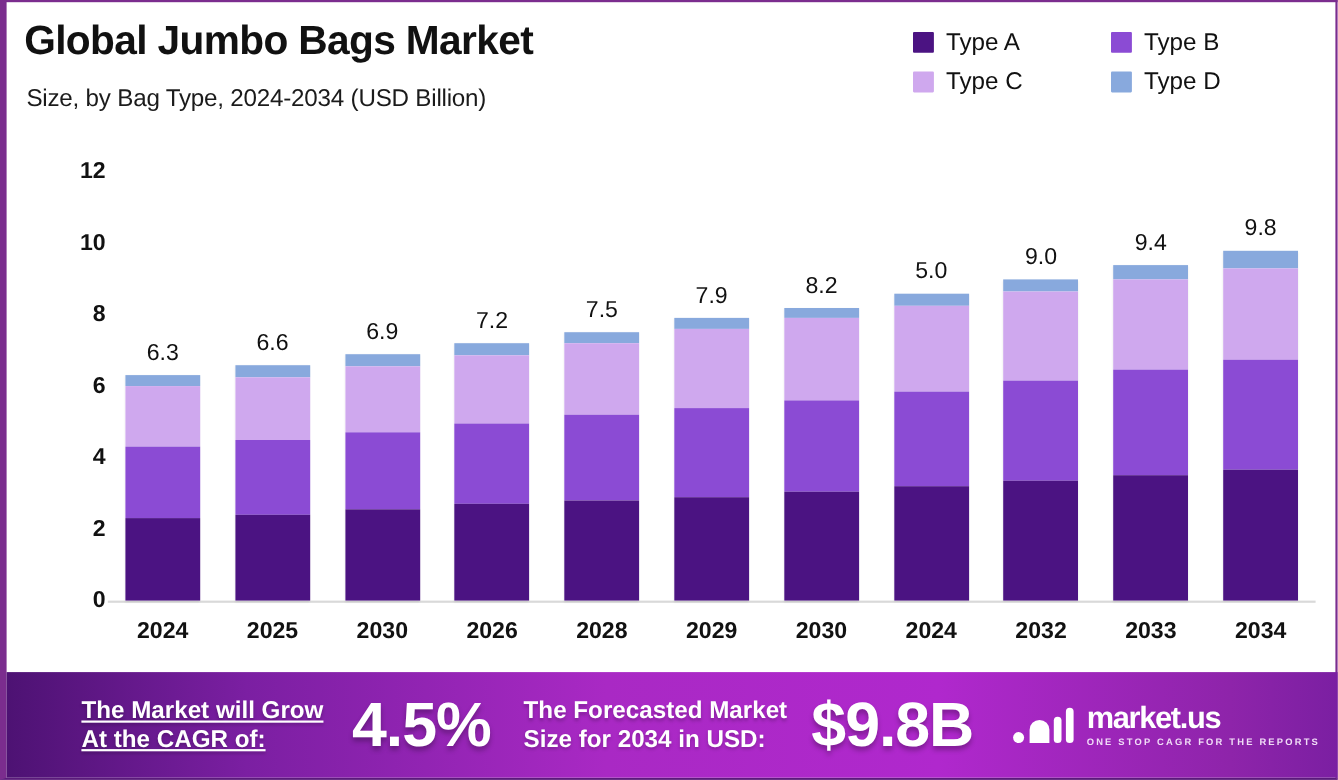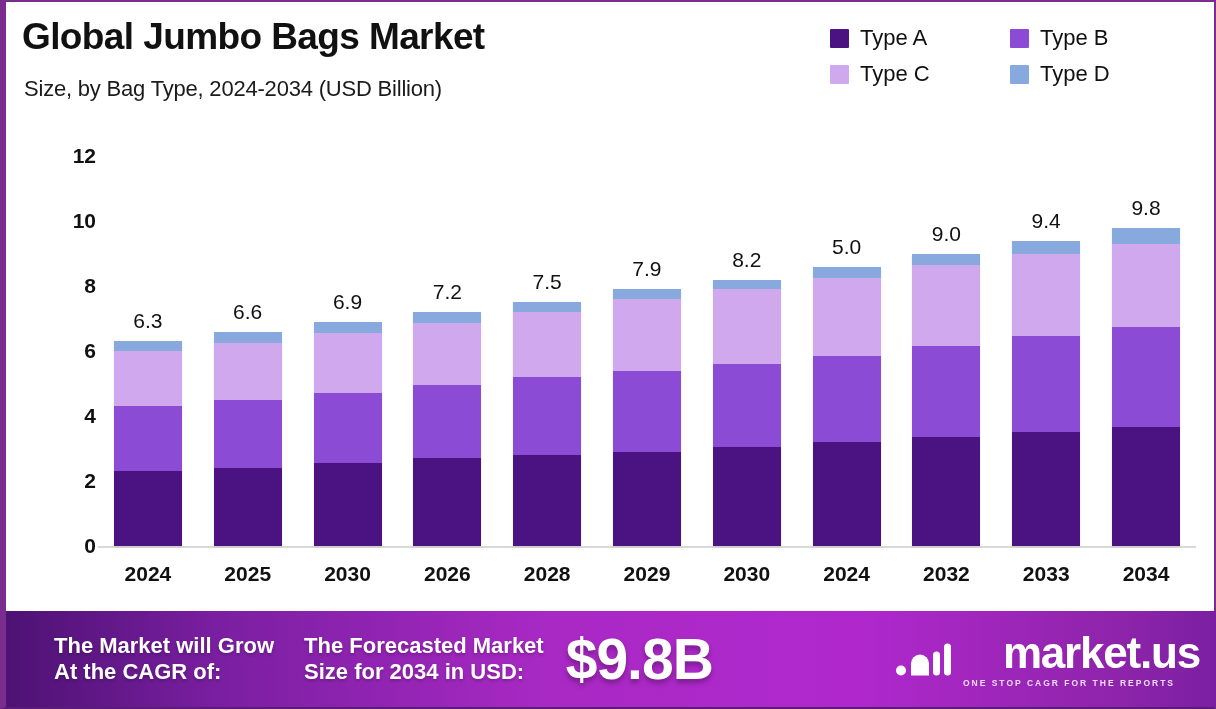--- a/index.html
+++ b/index.html
@@ -90,36 +90,36 @@
   .footer {
     position:absolute; left:0; bottom:0; width:1210px; height:96px;
     background:linear-gradient(90deg,#4d1273 0%,#7b1fa2 18%,#a929c4 45%,#b028cd 70%,#8e24aa 92%,#7b1fa2 100%);
     display:flex; align-items:center; overflow:hidden;
   }
   .f-text {
     color:#ffffff; font-size:22px; font-weight:bold; line-height:1.18;
     text-shadow:0 2px 3px rgba(0,0,0,0.22);
     white-space:nowrap;
   }
-  .f-cagr-text { margin-left:48px; }
+  .f-cagr-text { margin-left:68px;text-decoration:underline; }
   .f-big {
     color:#ffffff; font-size:57px; font-weight:bold; letter-spacing:-1px;
     text-shadow:0 4px 5px rgba(0,0,0,0.28); white-space:nowrap;
   }
   .f-cagr-val { margin-left:26px; }
   .f-size-text { margin-left:30px; }
   .f-size-val { margin-left:22px; }
 
   .logo { position:absolute; right:16px; top:50%; transform:translateY(-50%);
           display:flex; align-items:center; }
   .logo-mark { width:58px; height:40px; margin-right:10px; }
   .logo-text-wrap { display:flex; flex-direction:column; }
   .logo-word {
-    color:#ffffff; font-size:44px; font-weight:bold; letter-spacing:-1.2px;
-    line-height:1; white-space:nowrap;margin-left:40px;
+    color:#ffffff; font-size:28px; font-weight:bold; letter-spacing:-1.2px;
+    line-height:1; white-space:nowrap;
   }
   .logo-tag {
     color:#f0dcf7; font-size:8.5px; font-weight:bold;
     letter-spacing:2.0px; margin-top:3px; white-space:nowrap;
   }
 </style>
 </head>
 <body>
 
 <div id="infographic">
@@ -277,20 +277,21 @@
         <div class="xlabel">2033</div>
         <div class="xlabel">2034</div>
       </div>
   </div>
 
   <div class="footer">
     <div class="f-text f-cagr-text">
       <div>The Market will Grow</div>
       <div>At the CAGR of:</div>
     </div>
+    <div class="f-big f-cagr-val">4.5%</div>
     <div class="f-text f-size-text">
       <div>The Forecasted Market</div>
       <div>Size for 2034 in USD:</div>
     </div>
     <div class="f-big f-size-val">$9.8B</div>
 
     <div class="logo">
       <svg class="logo-mark" viewBox="0 0 58 40">
         <circle cx="6" cy="31" r="5" fill="#ffffff"></circle>
         <path d="M16 36 L16 24 A9 9 0 0 1 34 24 L34 36 Z" fill="#ffffff"></path>

